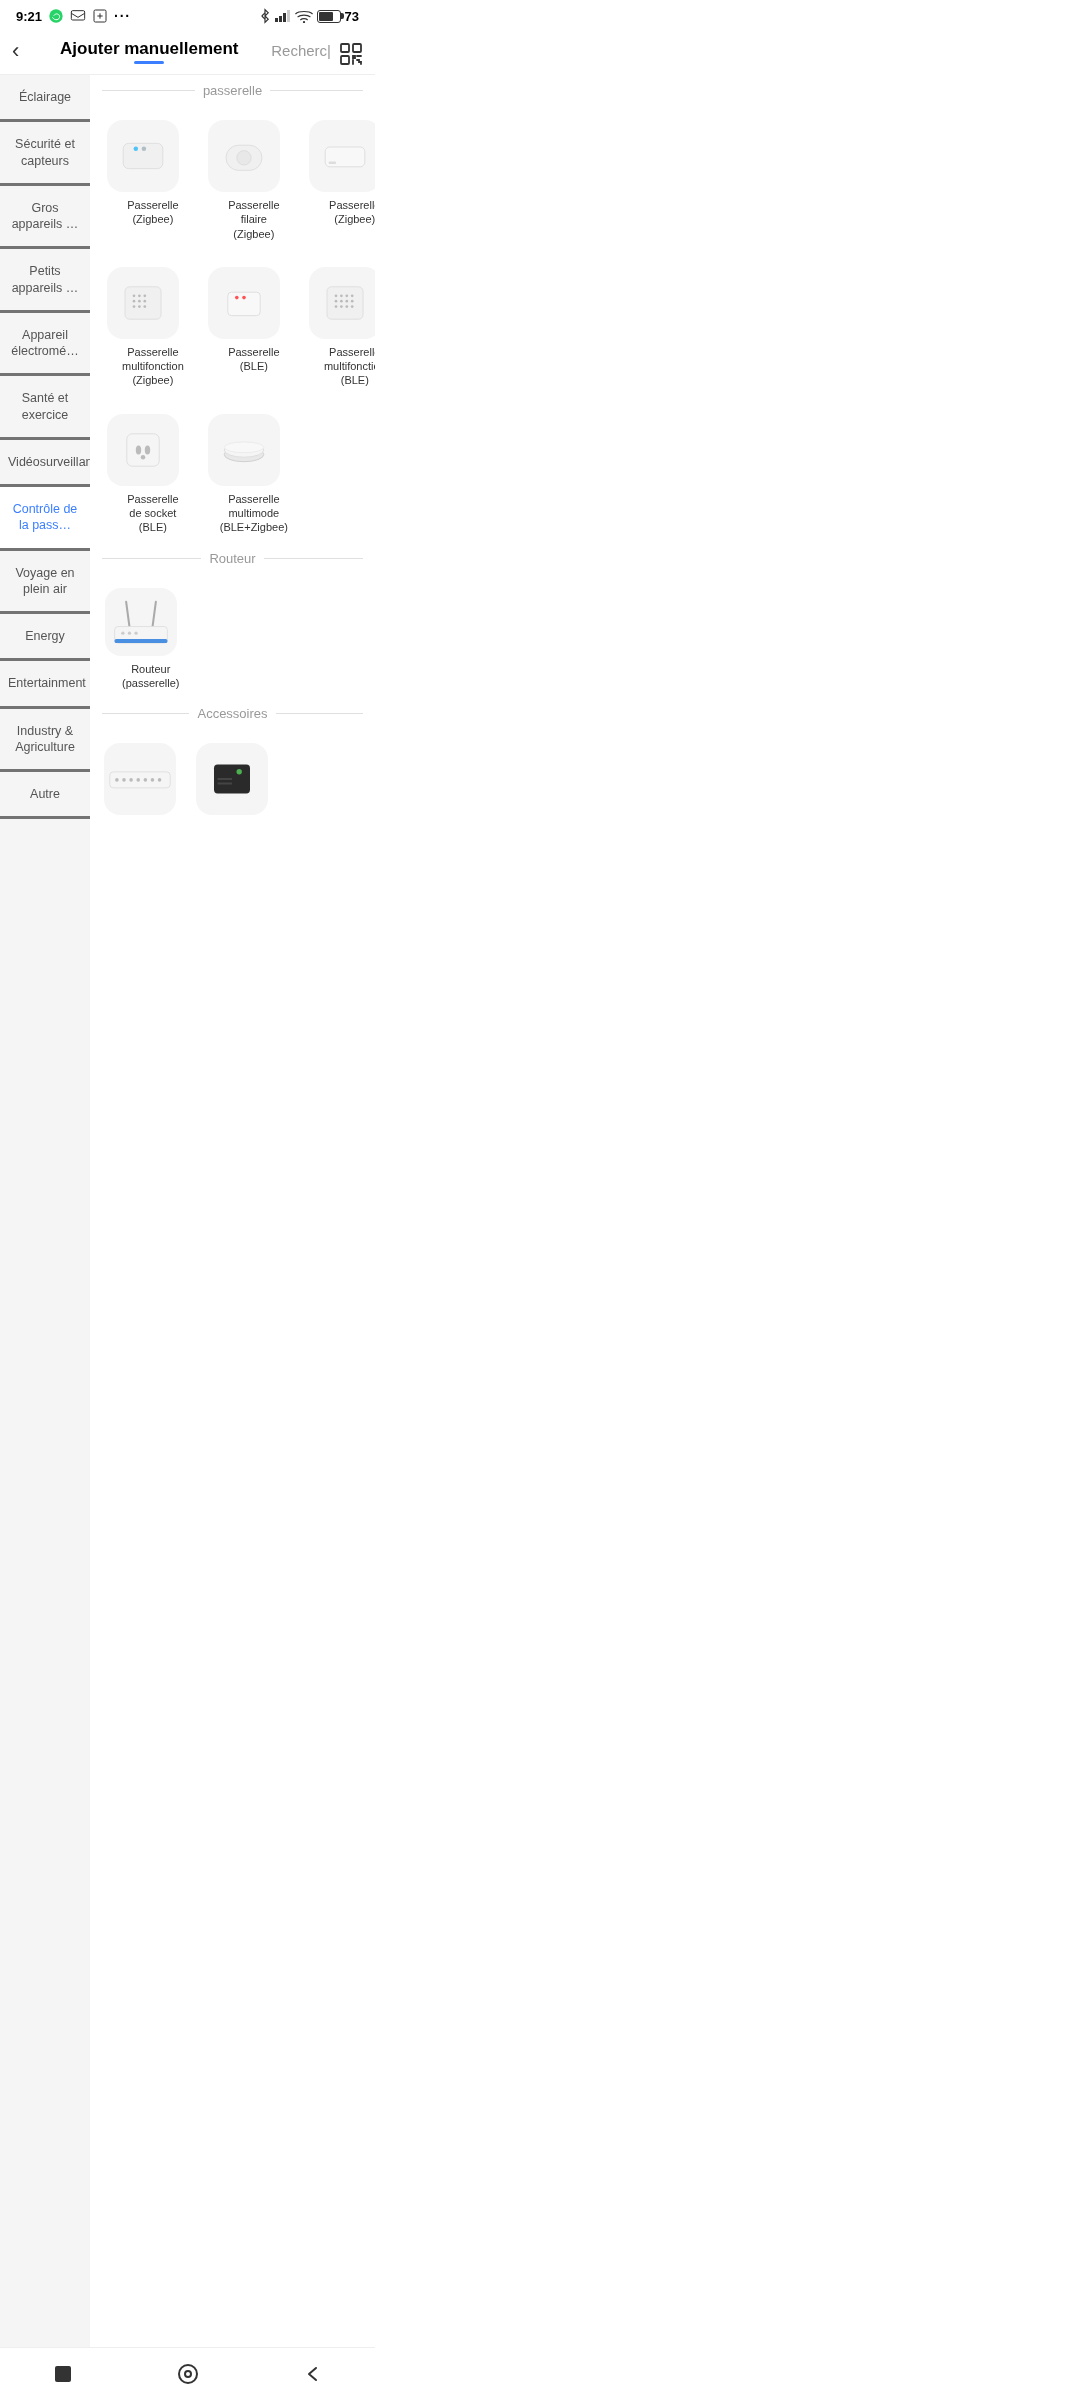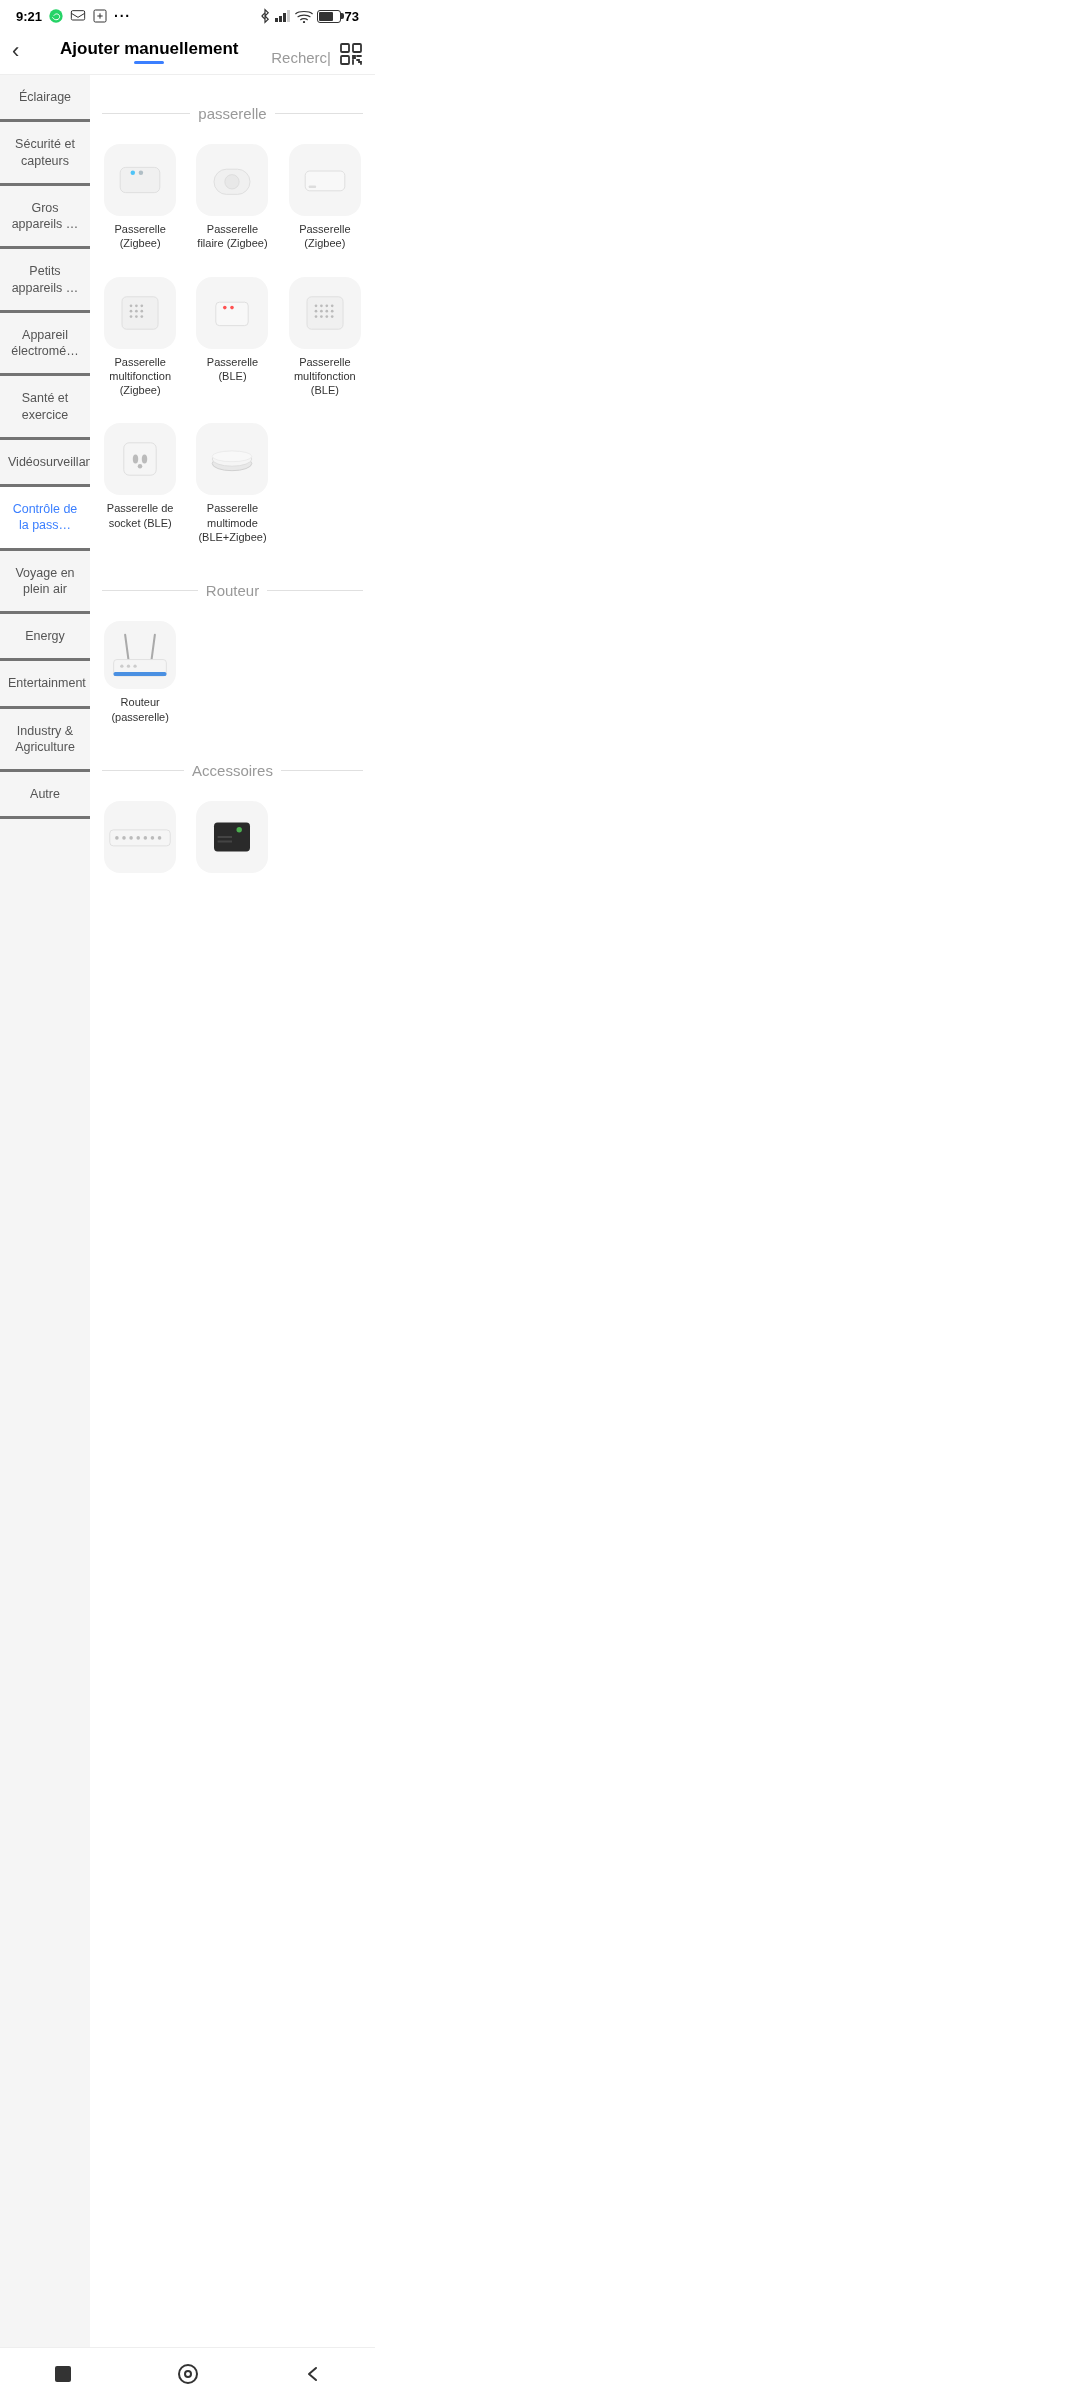--- a/index.html
+++ b/index.html
@@ -57,21 +57,21 @@
       flex: 1;
       font-size: 17px;
       font-weight: 700;
       color: #000;
     }
     .header-title-underline {
       width: 30px; height: 3px; background: #3B7FFF;
       margin: 2px auto 0; border-radius: 2px;
     }
     .header-actions {
-      display: flex; align-items: flex-end; gap: 8px; margin-top: 6px;
+      display: flex; align-items: flex-start; gap: 8px; margin-top: 6px;
     }
     .header-search-text {
       font-size: 15px; color: #999;
     }
 
     
     .main-layout {
       display: flex;
       height: calc(100vh - 90px);
       overflow: hidden;
@@ -108,23 +108,23 @@
       background: #fff;
       padding: 0 8px;
     }
     .content::-webkit-scrollbar { display: none; }
 
     
     .section-title {
       display: flex;
       align-items: center;
       gap: 8px;
-      margin: 30px 4px 12px;
+      margin: 8px 4px 12px;
       color: #999;
-      font-size: 15px;
+      font-size: 13px;
     }
     .section-title::before,
     .section-title::after {
       content: '';
       flex: 1;
       height: 1px;
       background: #e0e0e0;
     }
 
     
@@ -148,20 +148,21 @@
       display: flex; align-items: center; justify-content: center;
       margin-bottom: 6px;
       overflow: hidden;
       position: relative;
     }
     .device-label {
       font-size: 11px;
       color: #333;
       text-align: center;
       line-height: 1.3;
+      margin-left: 20px;
     }
 
     
     svg { display: block; }
 
     
     .bottom-nav {
       display: flex;
       justify-content: space-around;
       align-items: center;

